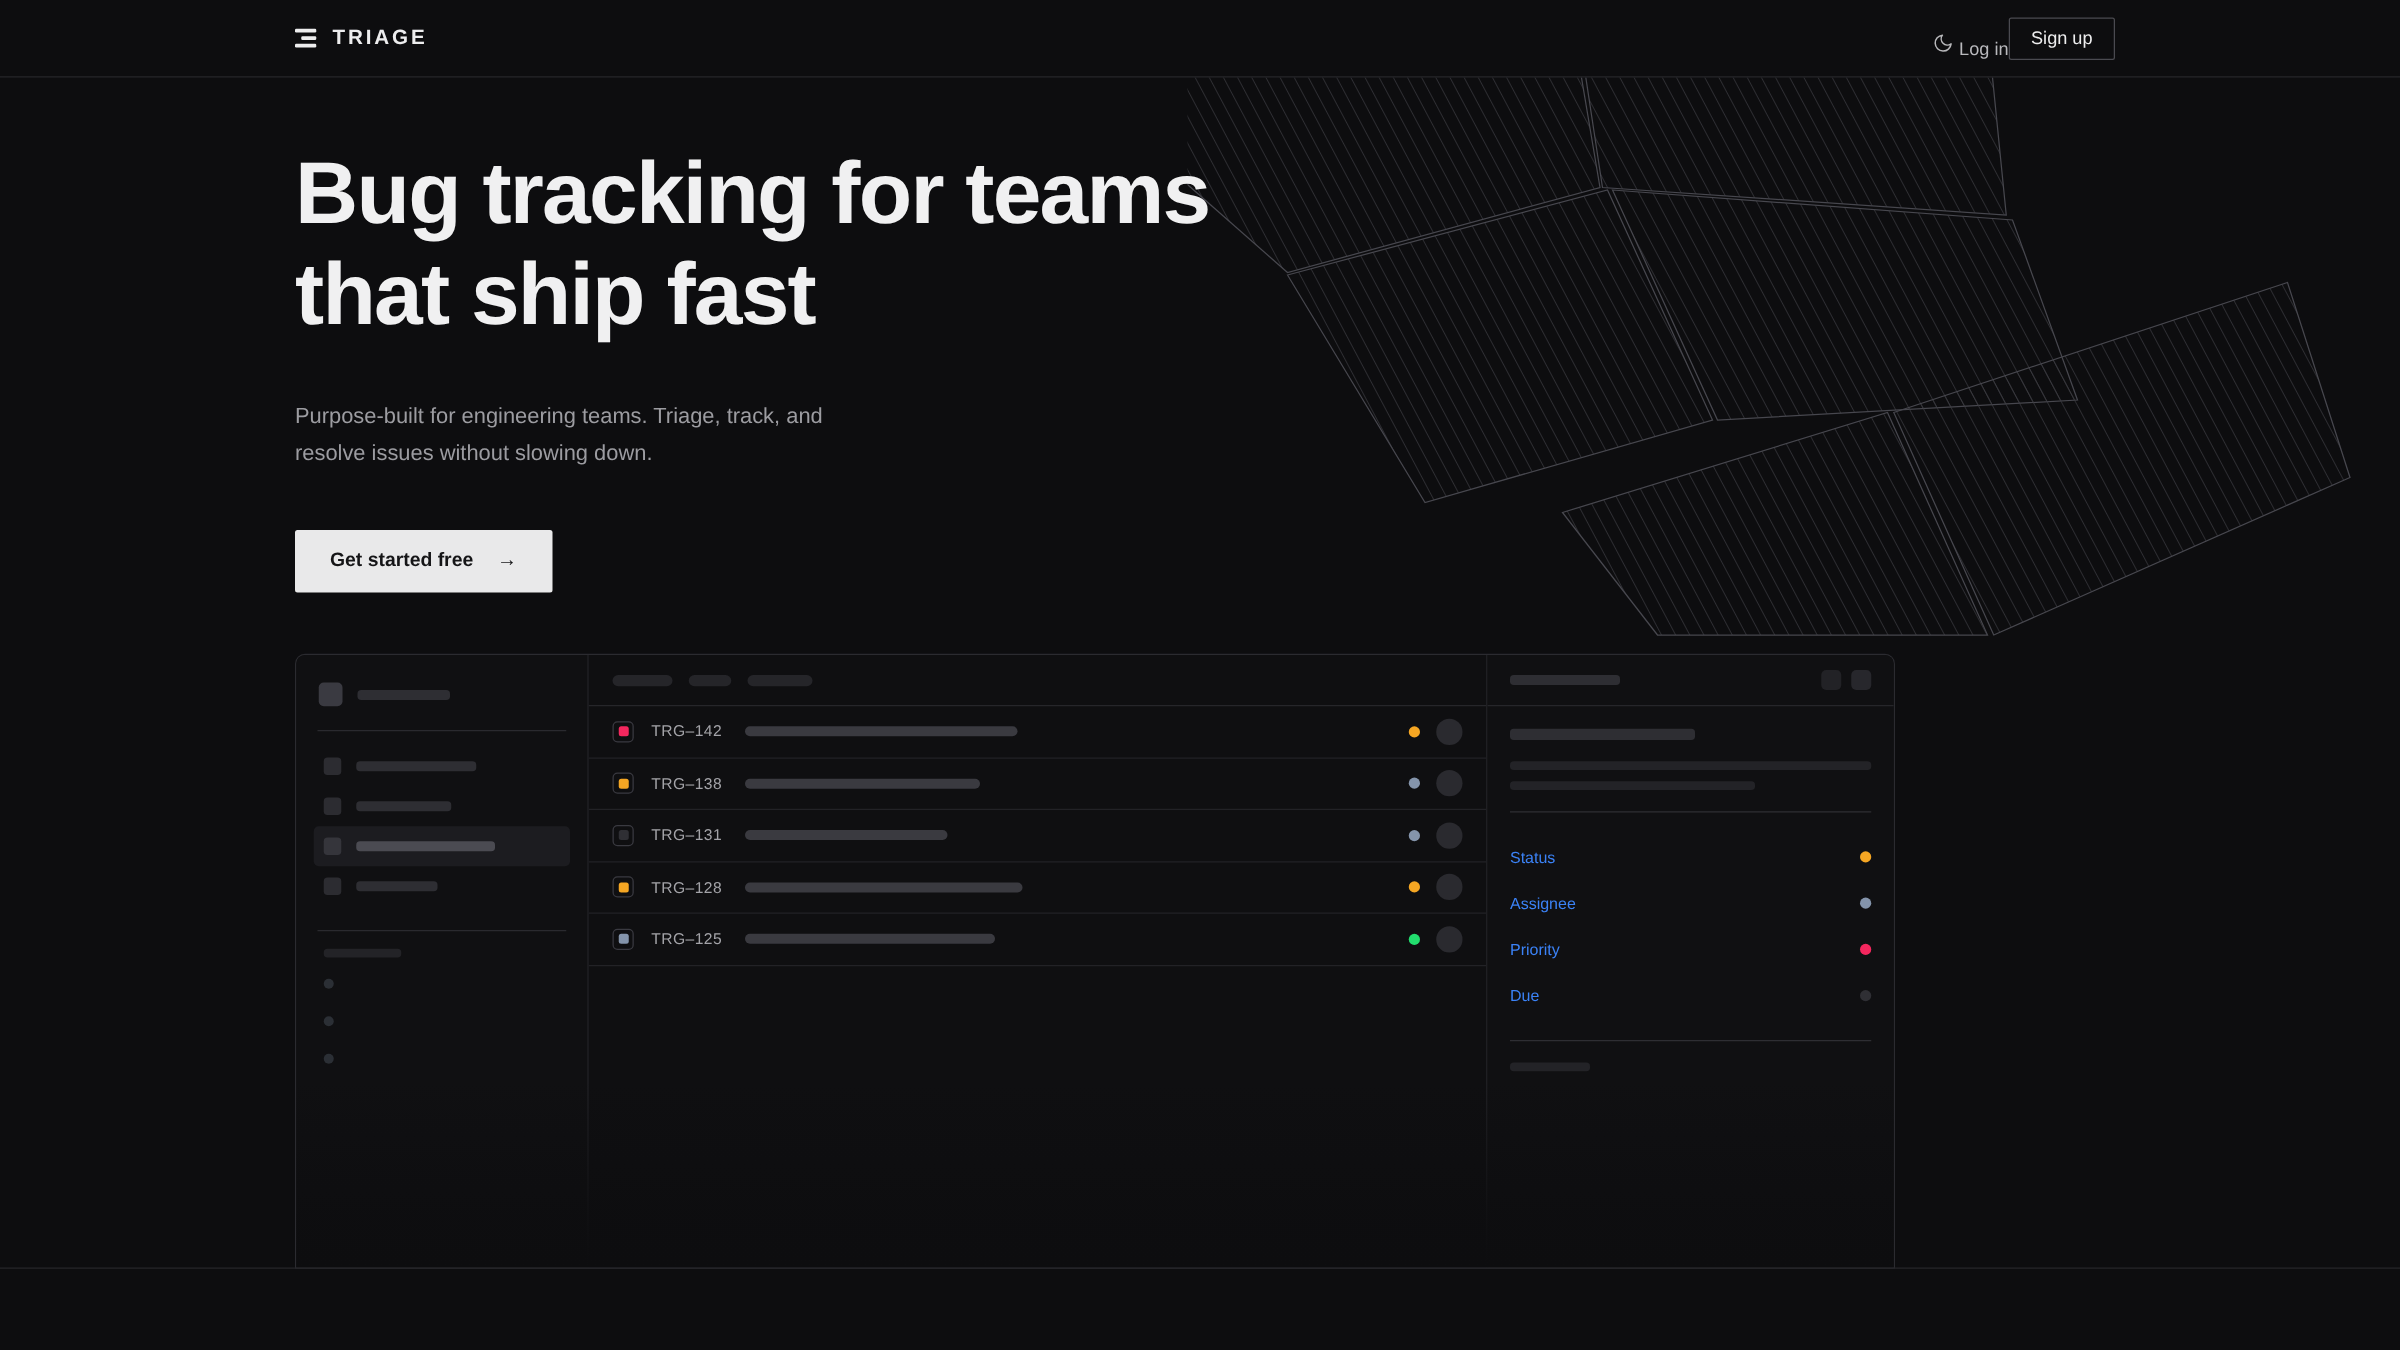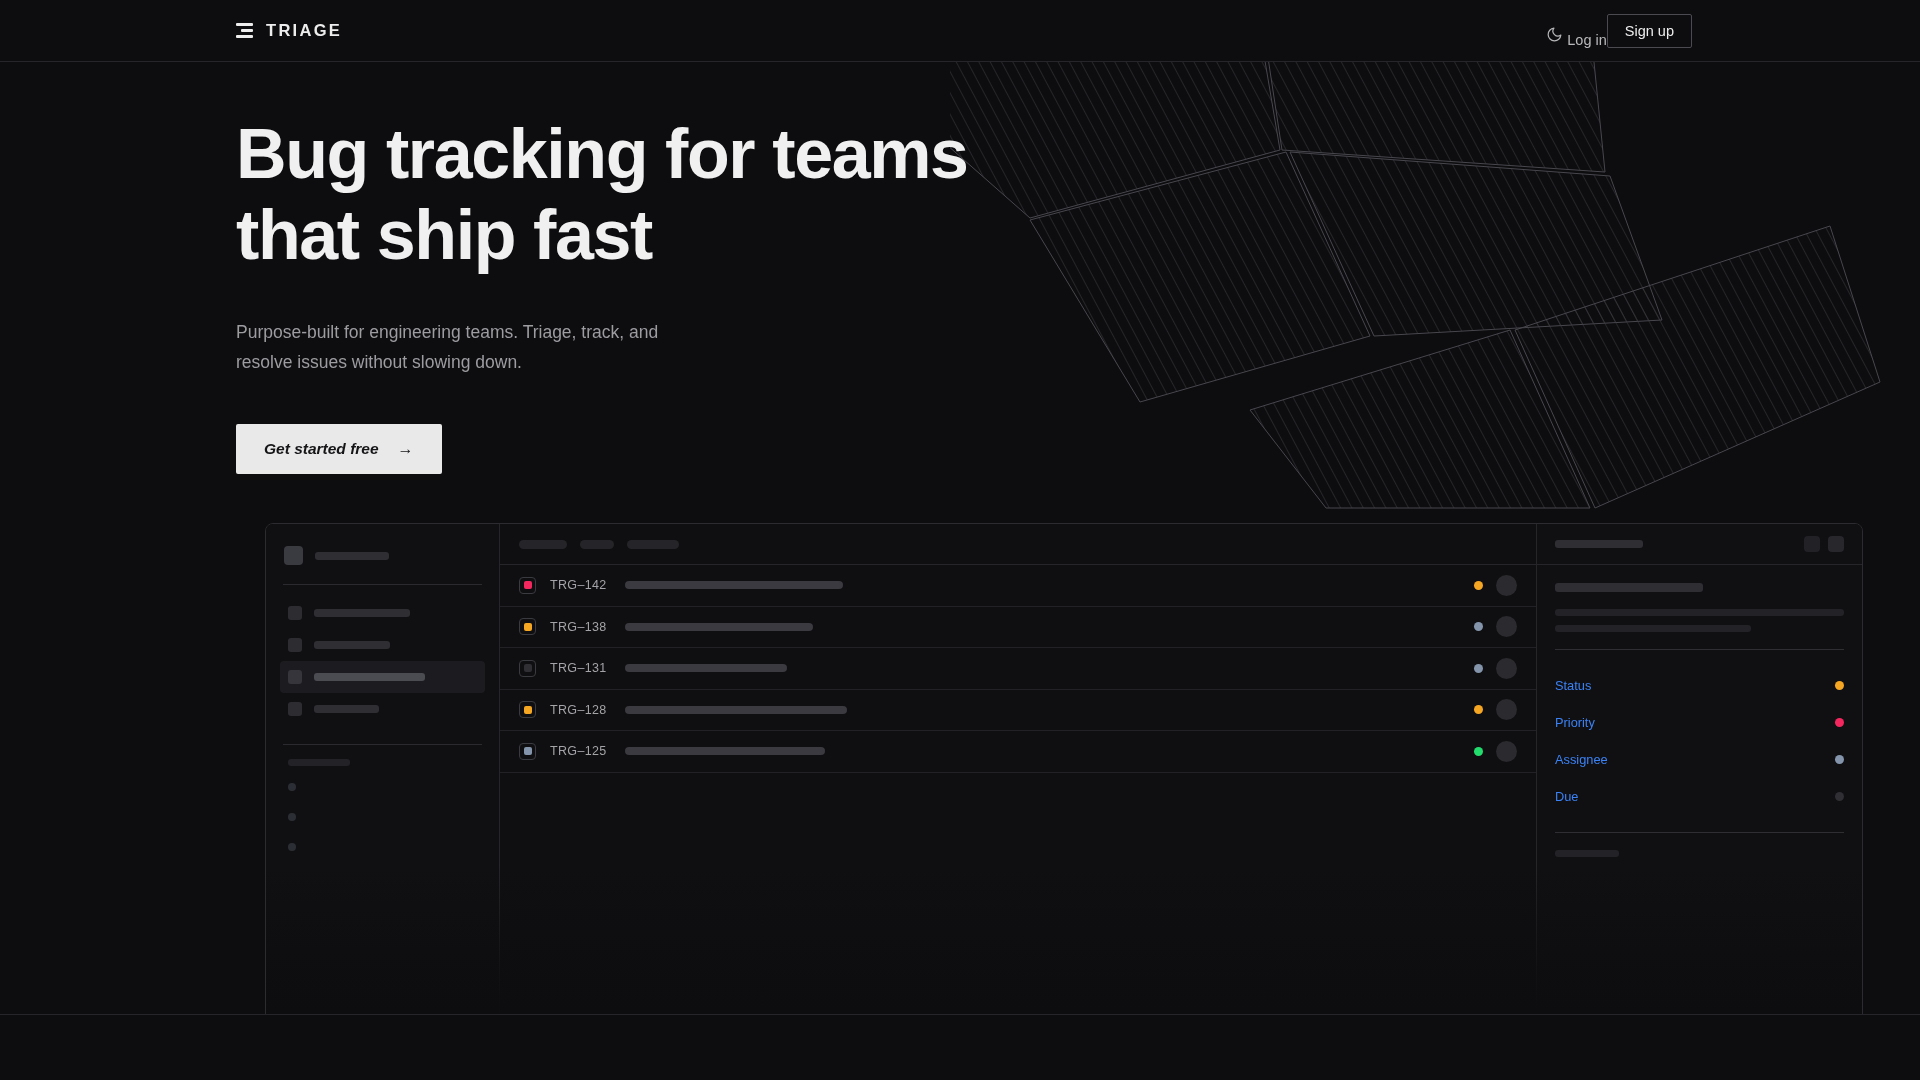--- a/index.html
+++ b/index.html
@@ -112,50 +112,48 @@
     gap: 19px;
     background: #e9e9ea;
     color: #151517;
     font-size: 15.5px;
     font-weight: 700;
     padding: 16px 28px;
     border: none;
     border-radius: 2px;
     cursor: pointer;
     font-family: inherit;
-    font-style: italic;
   }
   .btn-cta .arrow { font-size: 16px; line-height: 1; }
 
   
   .decor {
     position: absolute;
     top: 30px;
     left: 950px;
     width: 1000px;
     height: 480px;
     z-index: 5;
     pointer-events: none;
   }
   .decor svg { width: 100%; height: 100%; display: block; }
 
   
   .mock {
     position: absolute;
     left: 236px;
     top: 523px;
-    width: 1598px;
+    width: 1280px;
     height: 492px;
     border: 1px solid #2b2b30;
     border-radius: 8px 8px 0 0;
     background: #0f0f11;
     display: flex;
     overflow: hidden;
     z-index: 20;
-    margin-left: 29px;
   }
   .mock::after {
     content: "";
     position: absolute;
     left: 0; right: 0; bottom: 0;
     height: 150px;
     background: linear-gradient(to bottom, rgba(13,13,15,0) 0%, rgba(13,13,15,0.82) 72%, rgba(13,13,15,1) 100%);
     pointer-events: none;
     z-index: 6;
   }
@@ -469,26 +467,26 @@
         <span class="sk sk-dim" style="width:196px;height:7px;margin-top:9px;"></span>
 
         <div class="detail-rule"></div>
 
         <div id="detail-meta">
             <div class="meta-row">
               <span class="meta-label">Status</span>
               <span class="meta-dot" style="background: rgb(245, 166, 35);"></span>
             </div>
             <div class="meta-row">
+              <span class="meta-label">Assignee</span>
+              <span class="meta-dot" style="background: rgb(132, 148, 171);"></span>
+            </div>
+            <div class="meta-row">
               <span class="meta-label">Priority</span>
               <span class="meta-dot" style="background: rgb(244, 39, 94);"></span>
-            </div>
-            <div class="meta-row">
-              <span class="meta-label">Assignee</span>
-              <span class="meta-dot" style="background: rgb(132, 148, 171);"></span>
             </div>
             <div class="meta-row">
               <span class="meta-label">Due</span>
               <span class="meta-dot" style="background: rgb(47, 47, 52);"></span>
             </div>
           </div>
 
         <div class="detail-rule"></div>
 
         <div class="detail-avatars">

